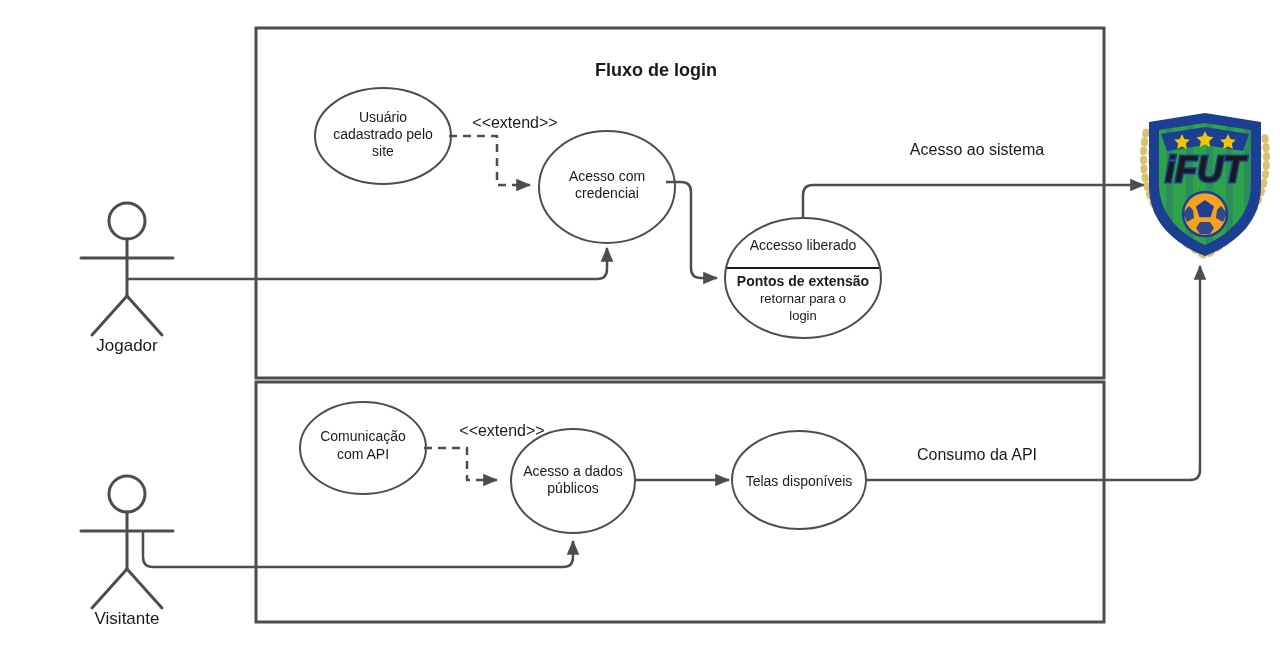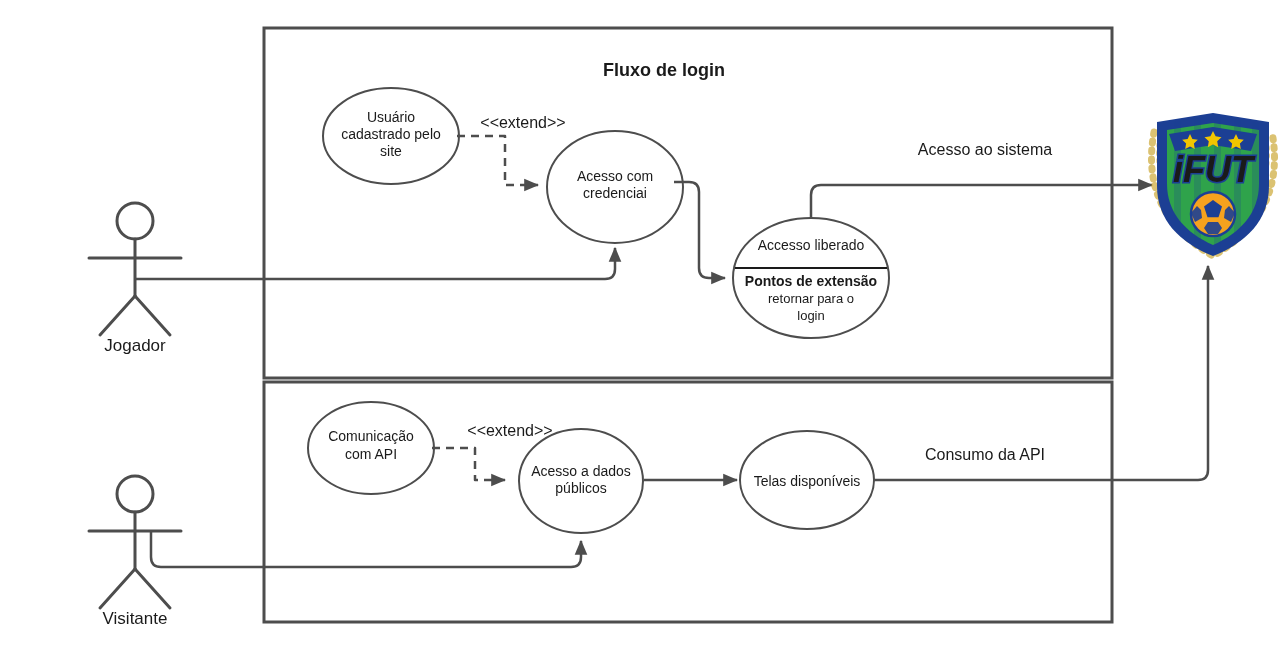--- a/index.html
+++ b/index.html
@@ -9,21 +9,21 @@
   }
   body {
     width: 1280px;
     height: 656px;
     position: relative;
     overflow: hidden;
     font-family: "Liberation Sans", sans-serif;
   }
   #diagram-root {
     position: absolute;
-    left: 8px;
+    left: 0;
     top: 0;
     width: 1180px;
     height: 656px;
   }
   svg.canvas {
     display: block;
     width: 1280px;
     height: 656px;
   }
   text {

